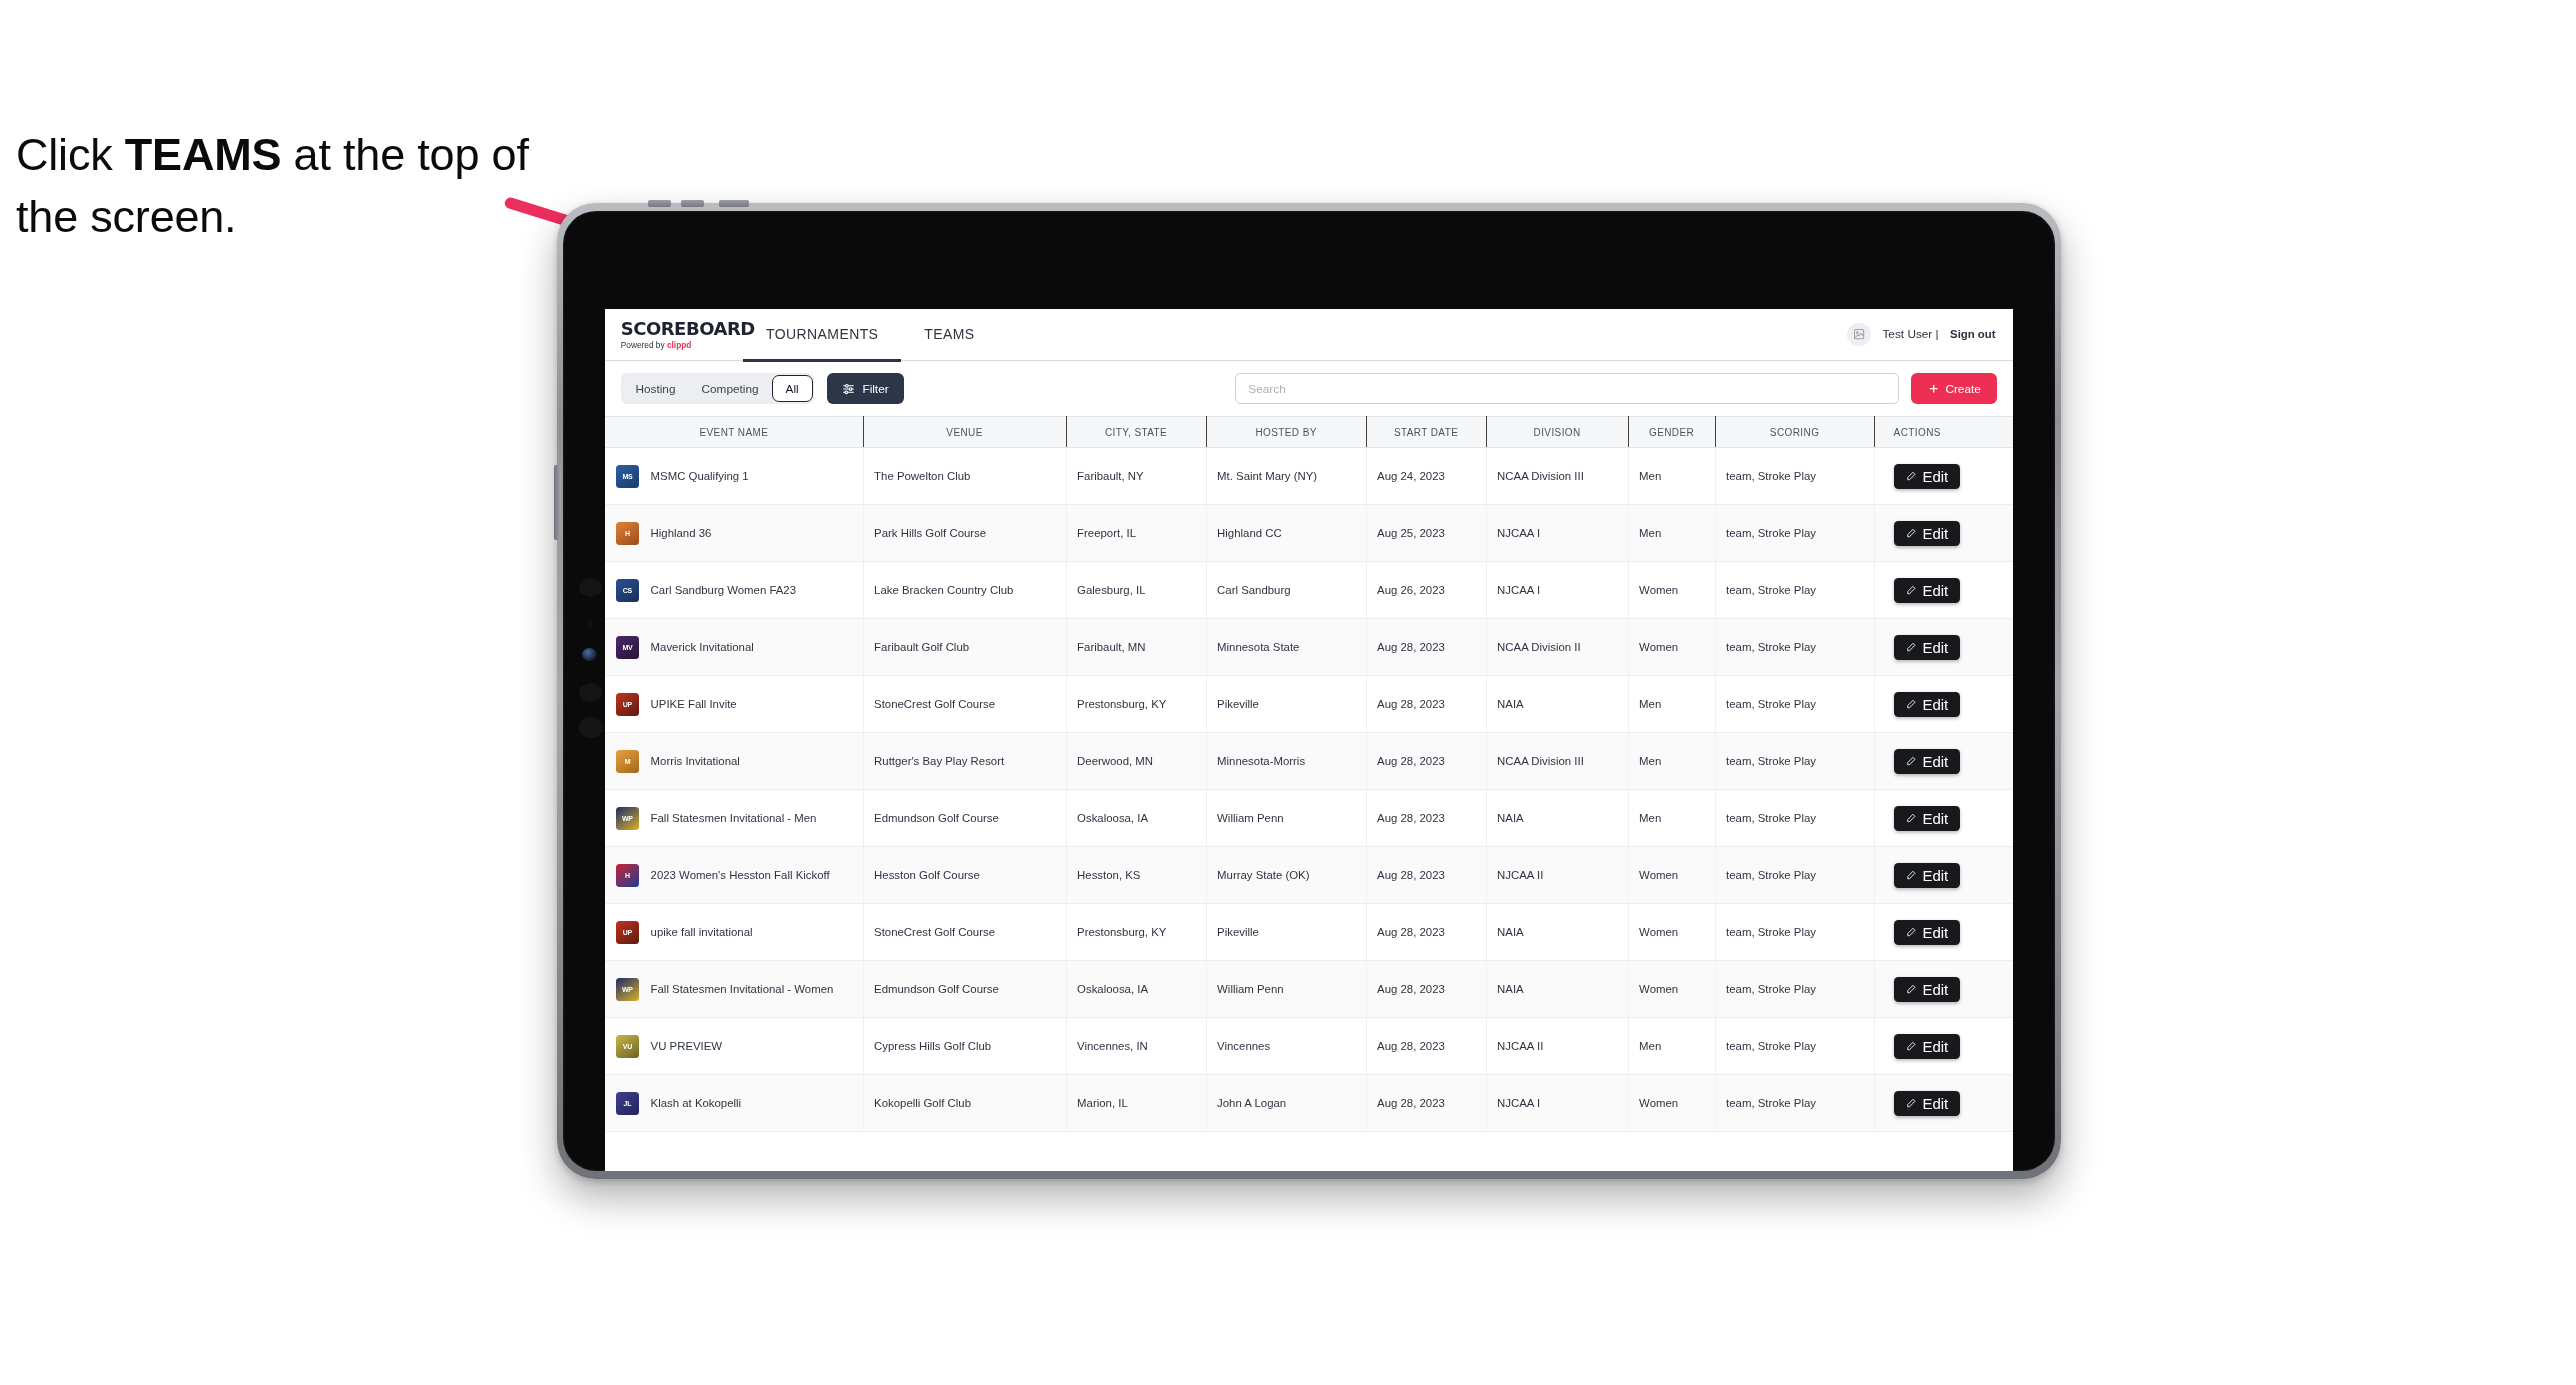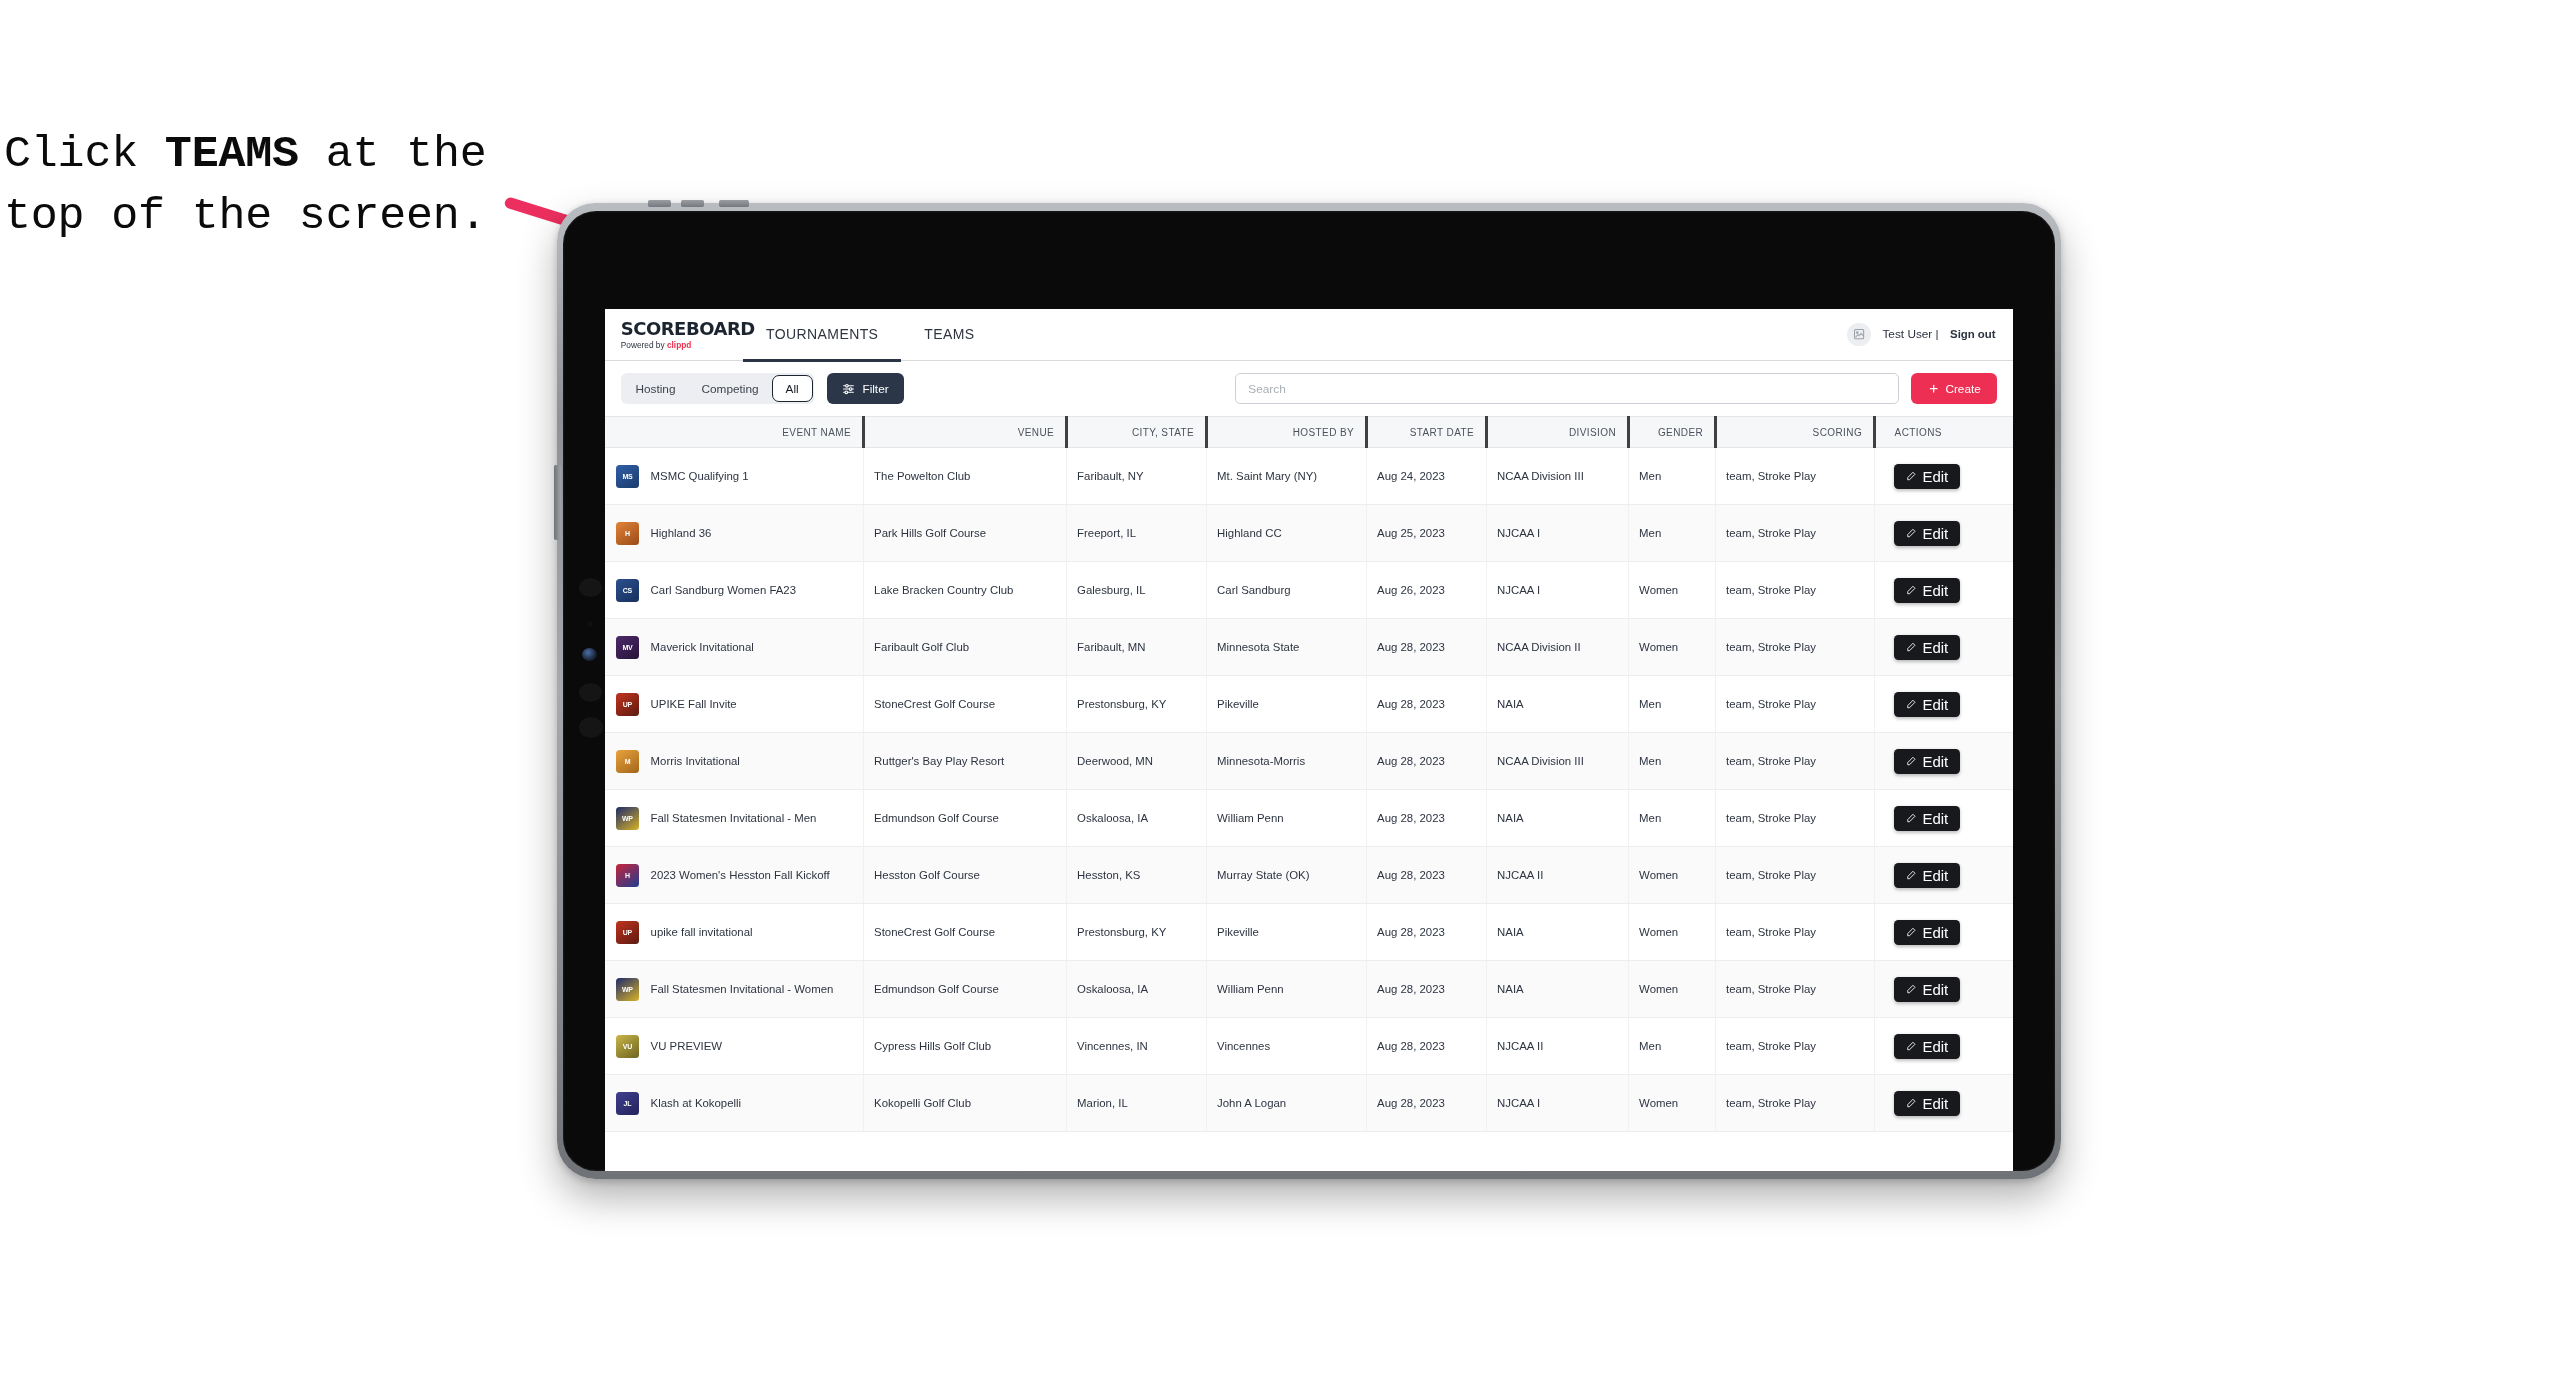--- a/index.html
+++ b/index.html
@@ -12,29 +12,28 @@
     height: 1386px;
     position: relative;
     overflow: hidden;
     font-family: "Liberation Sans", sans-serif;
     -webkit-font-smoothing: antialiased;
   }
 
   
   #instruction {
     position: absolute;
-    left: 4px;
+    left: 16px;
     top: 124px;
     width: 559px;
     font-size: 45px;
     line-height: 1.38;
     color: #0b0b0b;
     font-weight: 400;
     letter-spacing: -0.2px;
-    font-family: Liberation Mono, monospace;
   }
   #instruction .em { font-weight: 700; }
 
   
   #arrow-annotation {
     position: absolute;
     left: 472px;
     top: 170px;
     width: 454px;
     height: 192px;
@@ -251,26 +250,26 @@
   #table-wrap { width: 100%; }
   table#events {
     width: 100%;
     border-collapse: collapse;
     table-layout: fixed;
   }
   #events thead th {
     background: #f6f7f8;
     border-top: 1px solid #e3e5e8;
     border-bottom: 1px solid #e3e5e8;
-    border-right: 3px solid #404040;
+    border-right: 1px solid #404040;
     font-size: 10px;
     letter-spacing: 0.4px;
     color: #4b525c;
     font-weight: 400;
-    text-align: right;
+    text-align: center;
     padding: 9.6px 10.5px;
     height: 28px;
     box-sizing: border-box;
   }
   #events thead th:last-child { border-right: 0; text-align: left; padding-left: 19px;}
   #events tbody td {
     border-bottom: 1px solid #ebedef;
     border-right: 1px solid #eff1f3;
     font-size: 11.4px;
     color: #2d3440;

